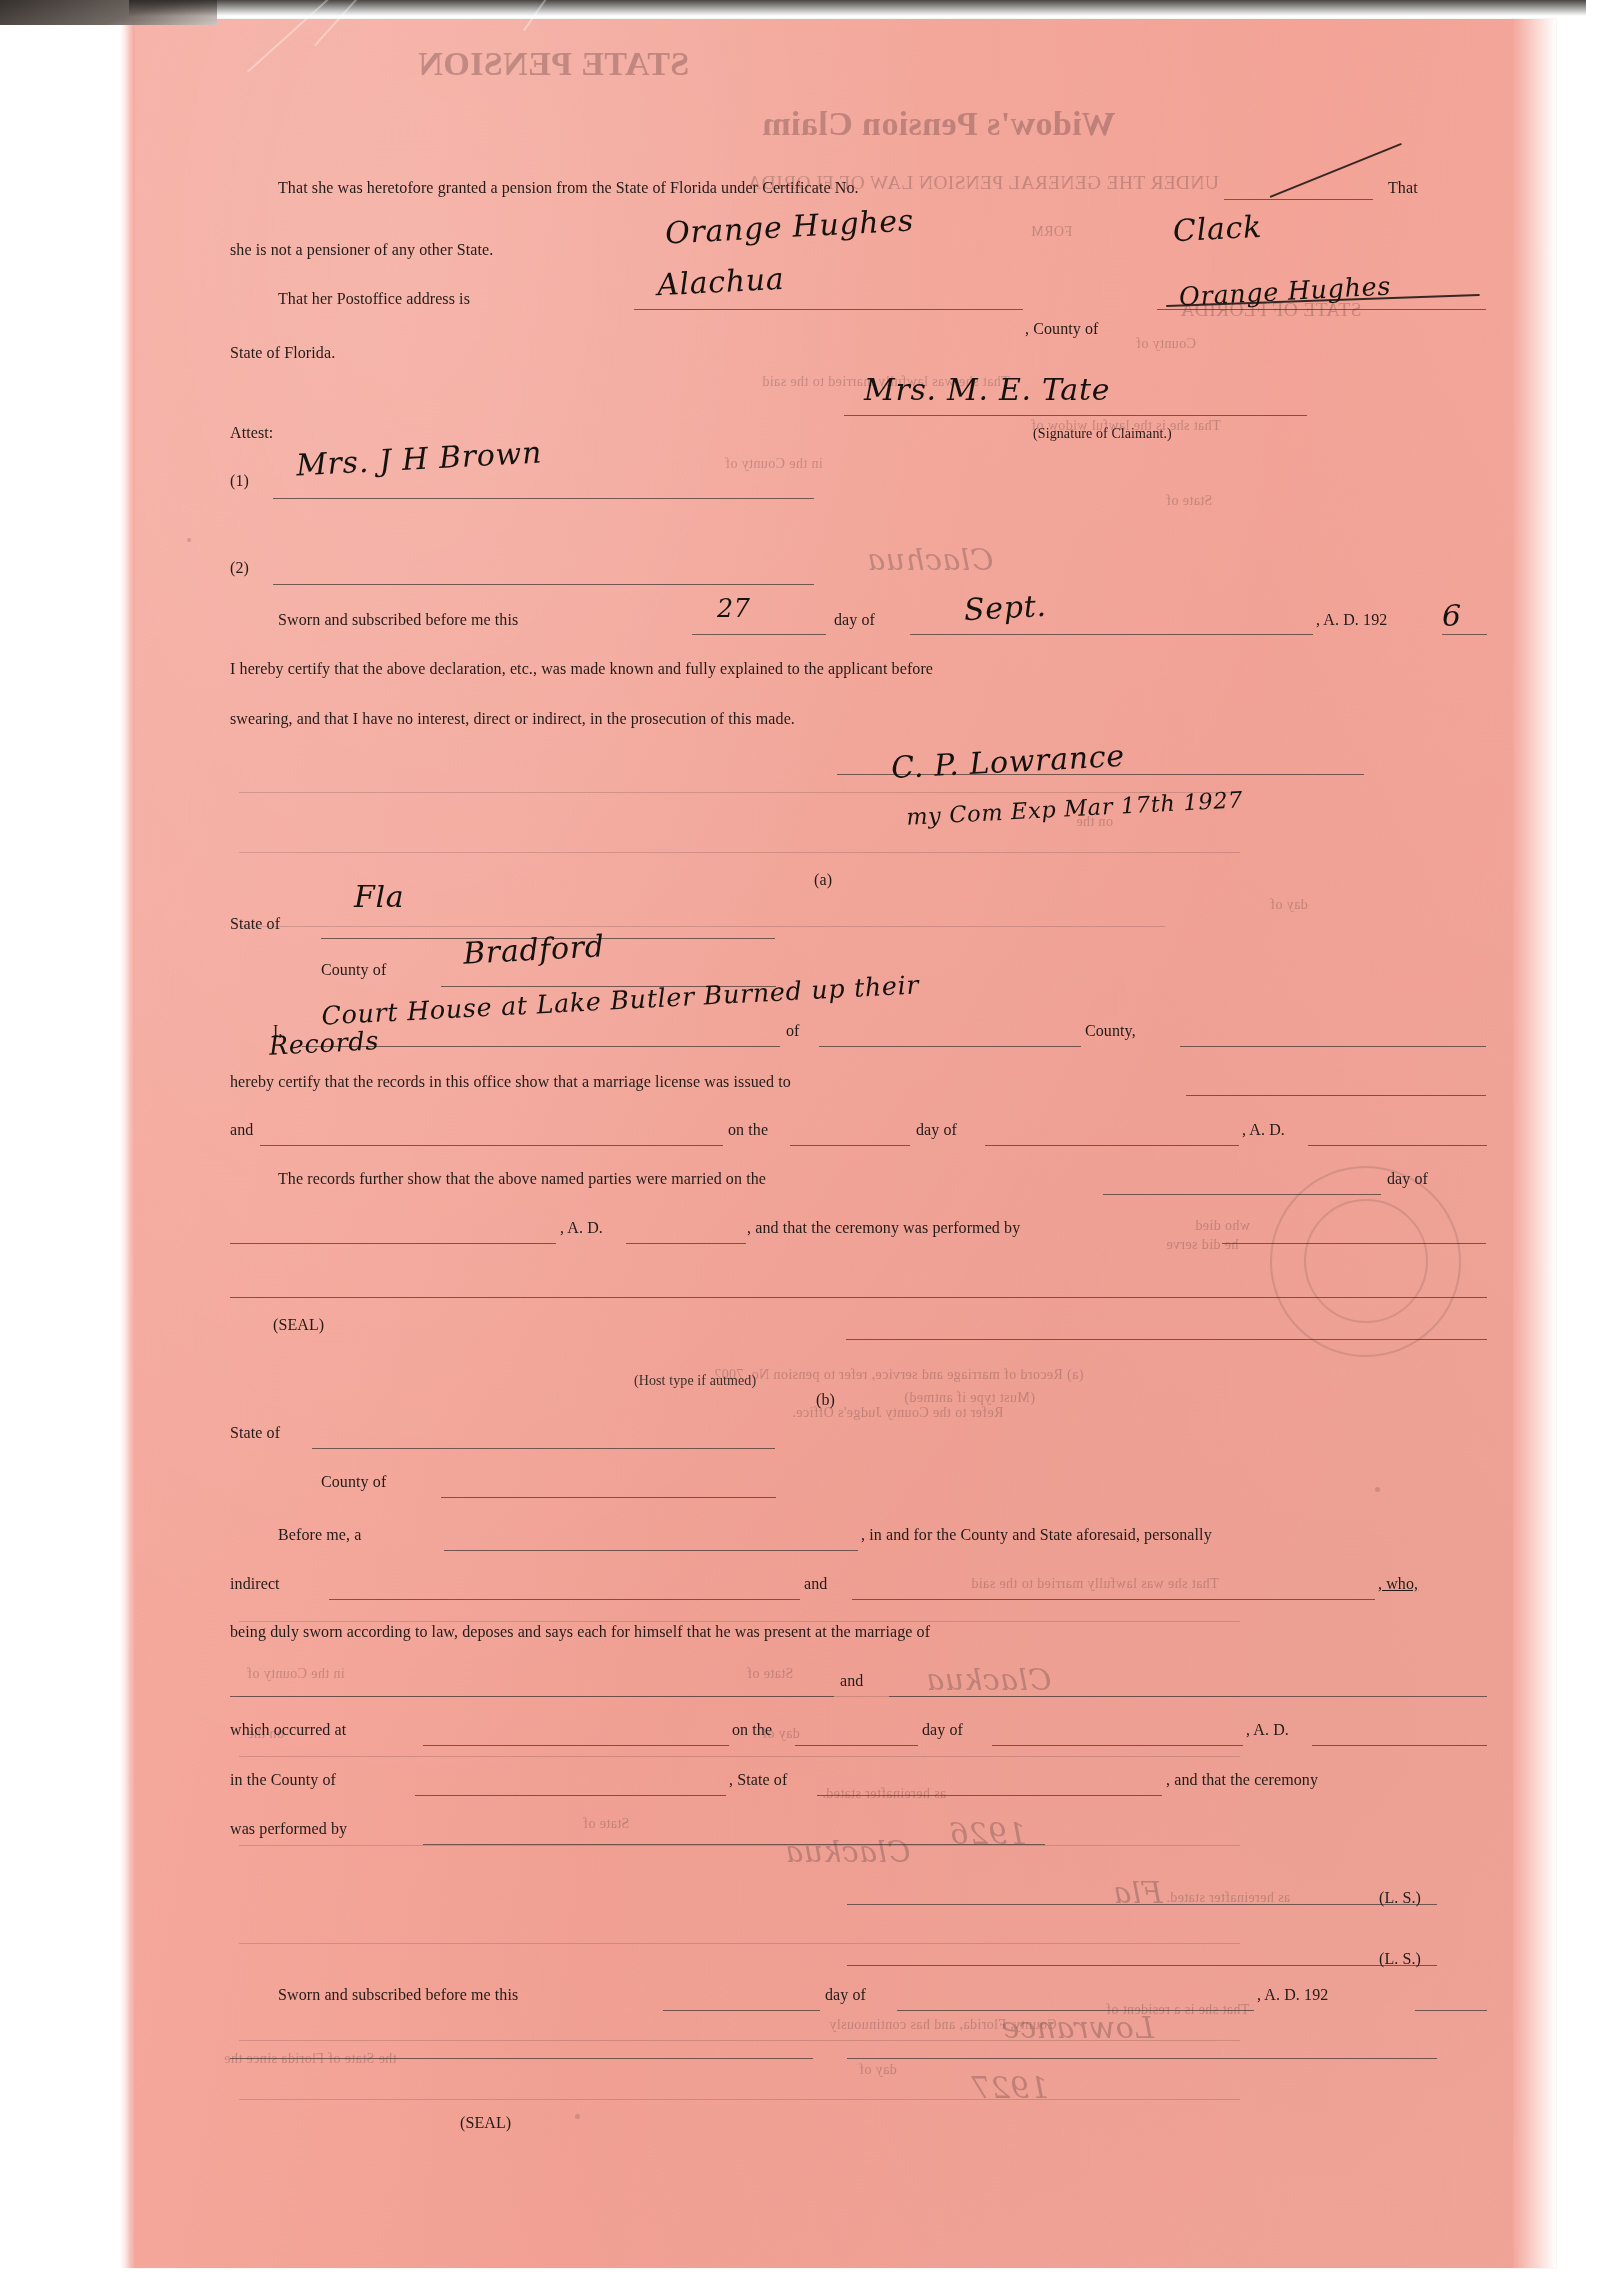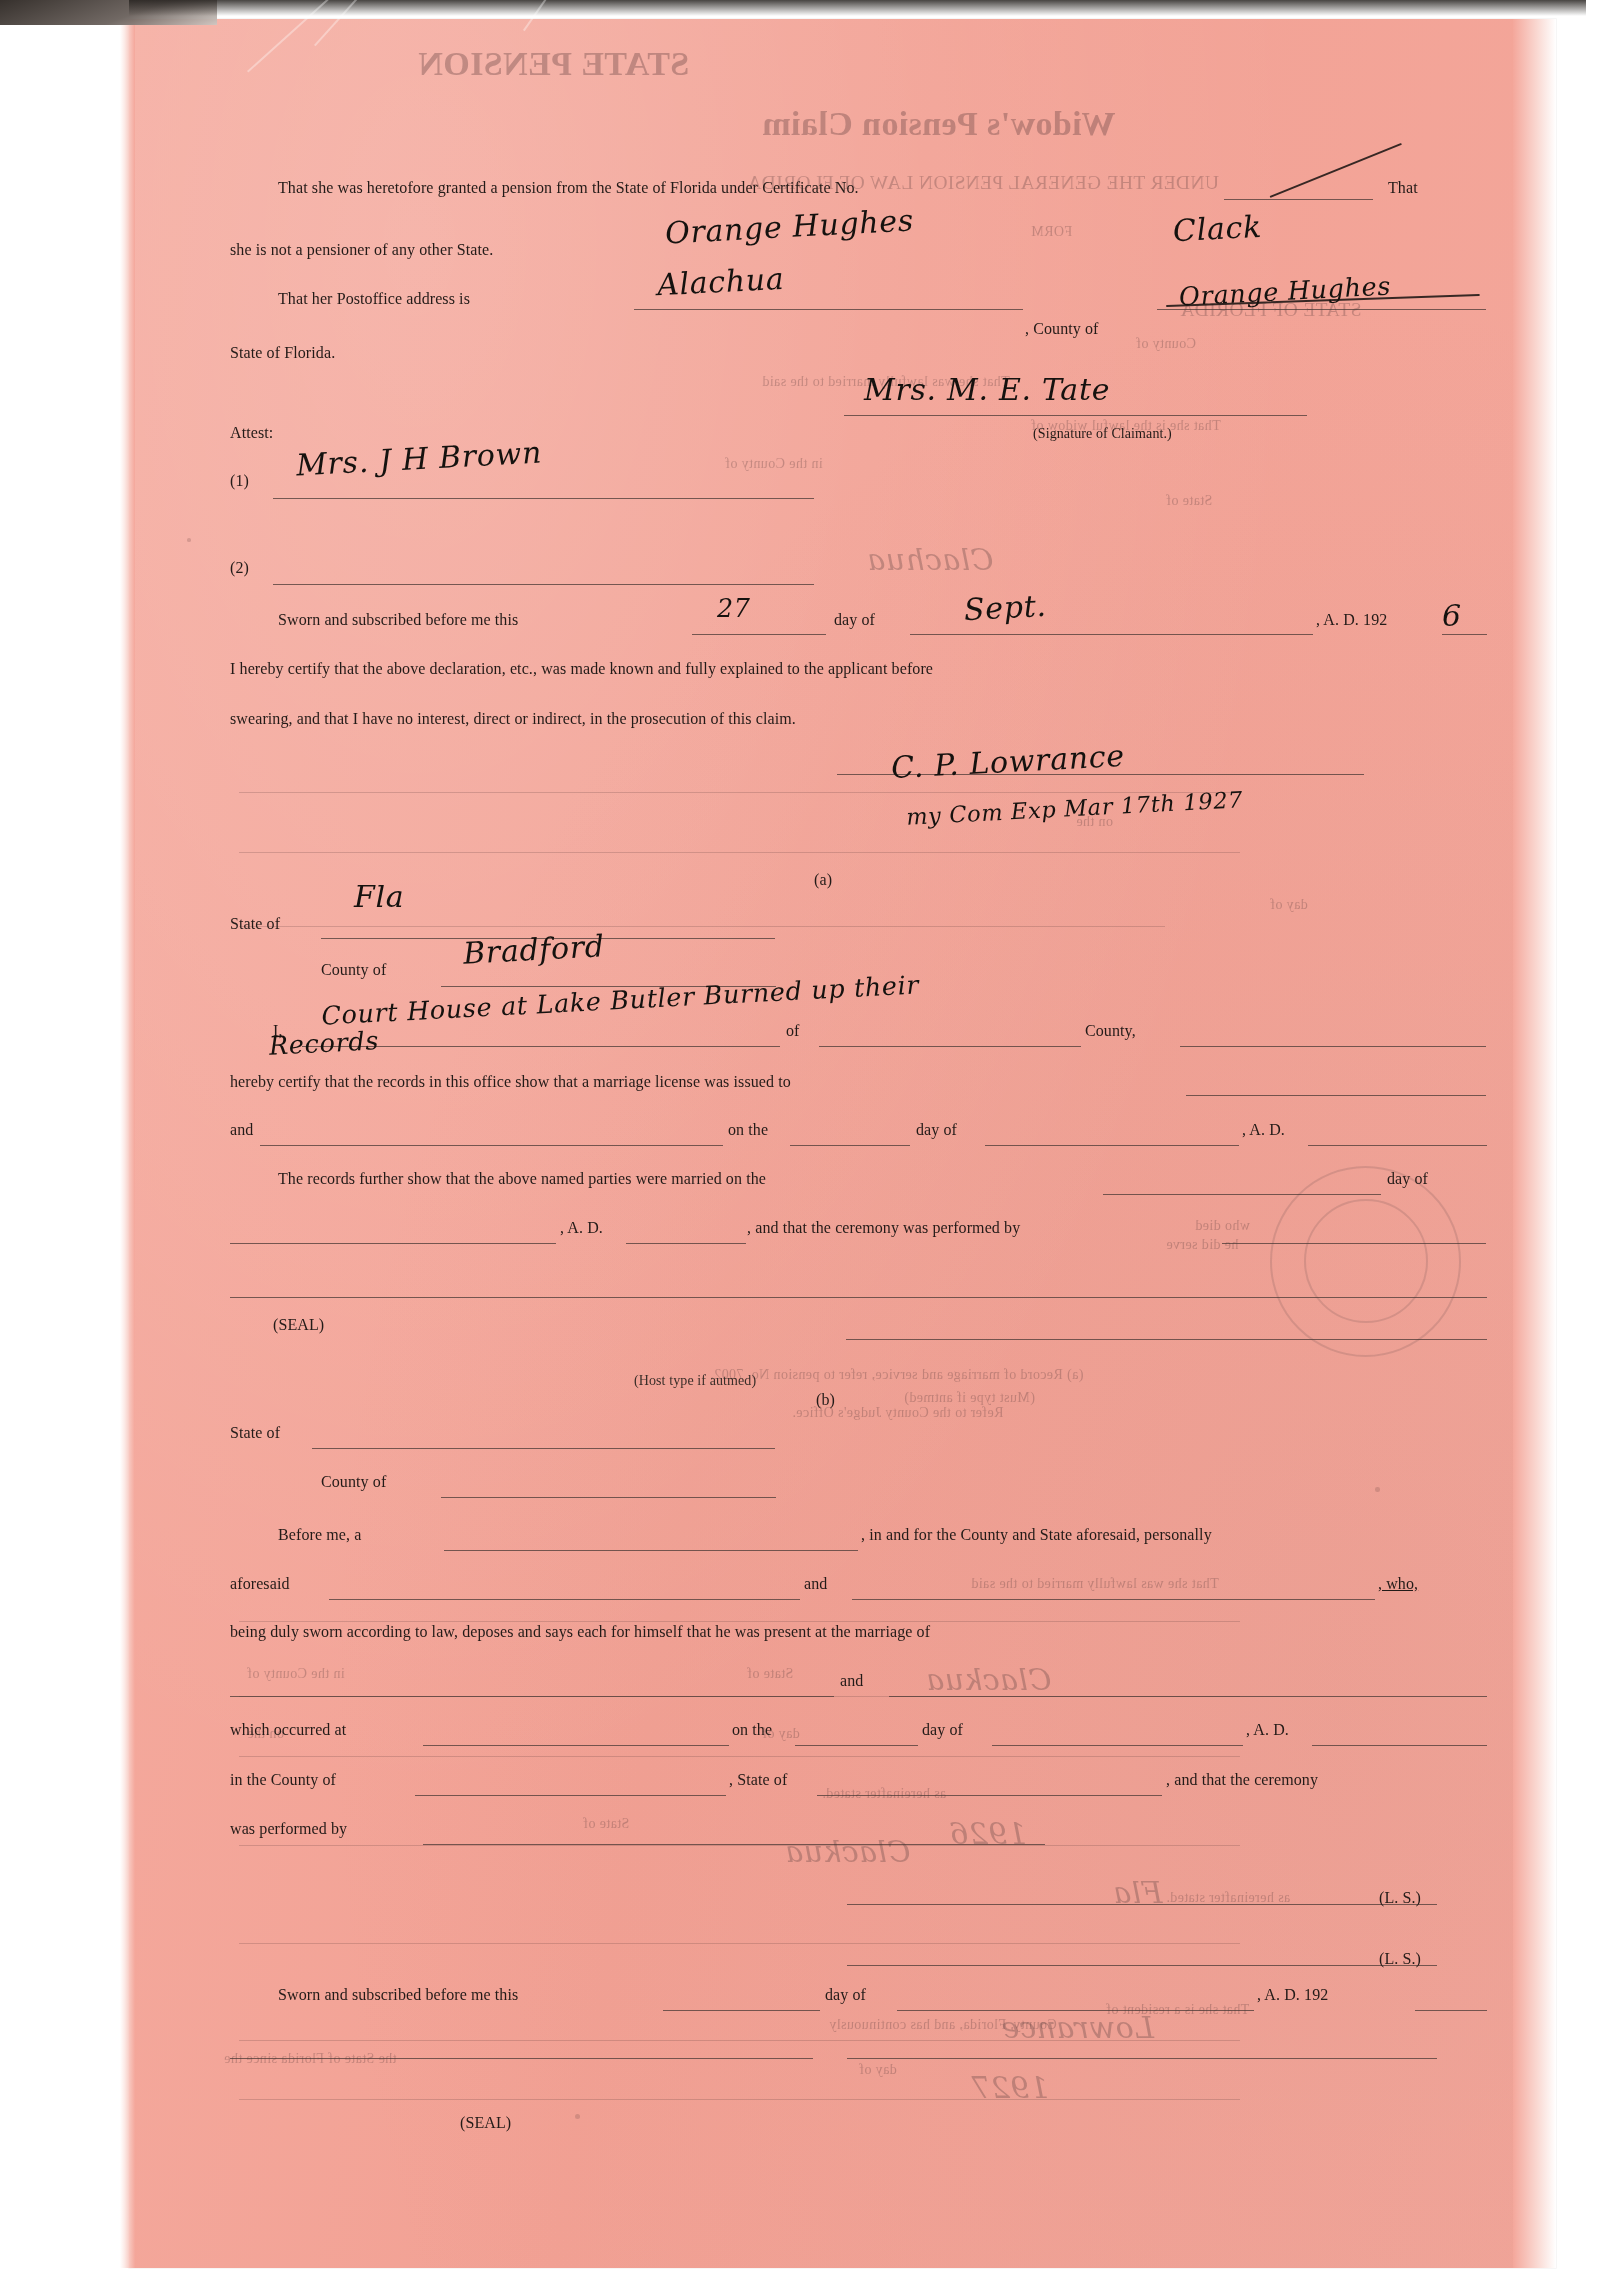--- a/index.html
+++ b/index.html
@@ -238,21 +238,21 @@
   <div class="rule" style="left:273px; top:584px; width:541px;"></div>
 
   <div class="t" style="left:278px; top:611px;">Sworn and subscribed before me this</div>
   <div class="rule" style="left:692px; top:634px; width:134px;"></div>
   <div class="t" style="left:834px; top:611px;">day of</div>
   <div class="rule" style="left:910px; top:634px; width:403px;"></div>
   <div class="t" style="left:1316px; top:611px;">, A. D. 192</div>
   <div class="rule" style="left:1442px; top:634px; width:45px;"></div>
 
   <div class="t" style="left:230px; top:660px;">I hereby certify that the above declaration, etc., was made known and fully explained to the applicant before</div>
-  <div class="t" style="left:230px; top:710px;">swearing, and that I have no interest, direct or indirect, in the prosecution of this claim.</div>
+  <div class="t" style="left:230px; top:710px;">swearing, and that I have no interest, direct or indirect, in the prosecution of this made.</div>
   <div class="rule" style="left:837px; top:774px; width:527px;"></div>
 
   <div class="t" style="left:814px; top:871px;">(a)</div>
 
   <div class="t" style="left:230px; top:915px;">State of</div>
   <div class="rule" style="left:321px; top:938px; width:454px;"></div>
 
   <div class="t" style="left:321px; top:961px;">County of</div>
   <div class="rule" style="left:441px; top:986px; width:335px;"></div>
 
@@ -296,21 +296,21 @@
   <div class="t" style="left:230px; top:1424px;">State of</div>
   <div class="rule" style="left:312px; top:1448px; width:463px;"></div>
 
   <div class="t" style="left:321px; top:1473px;">County of</div>
   <div class="rule" style="left:441px; top:1497px; width:335px;"></div>
 
   <div class="t" style="left:278px; top:1526px;">Before me, a</div>
   <div class="rule" style="left:444px; top:1550px; width:414px;"></div>
   <div class="t" style="left:861px; top:1526px;">, in and for the County and State aforesaid, personally</div>
 
-  <div class="t" style="left:230px; top:1575px;">aforesaid</div>
+  <div class="t" style="left:230px; top:1575px;">indirect</div>
   <div class="rule" style="left:329px; top:1599px; width:471px;"></div>
   <div class="t" style="left:804px; top:1575px;">and</div>
   <div class="rule" style="left:852px; top:1599px; width:523px;"></div>
   <div class="t" style="left:1378px; top:1575px;text-decoration:underline;">, who,</div>
 
   <div class="t" style="left:230px; top:1623px;">being duly sworn according to law, deposes and says each for himself that he was present at the marriage of</div>
 
   <div class="rule" style="left:230px; top:1696px; width:604px;"></div>
   <div class="t" style="left:840px; top:1672px;">and</div>
   <div class="rule" style="left:889px; top:1696px; width:598px;"></div>

